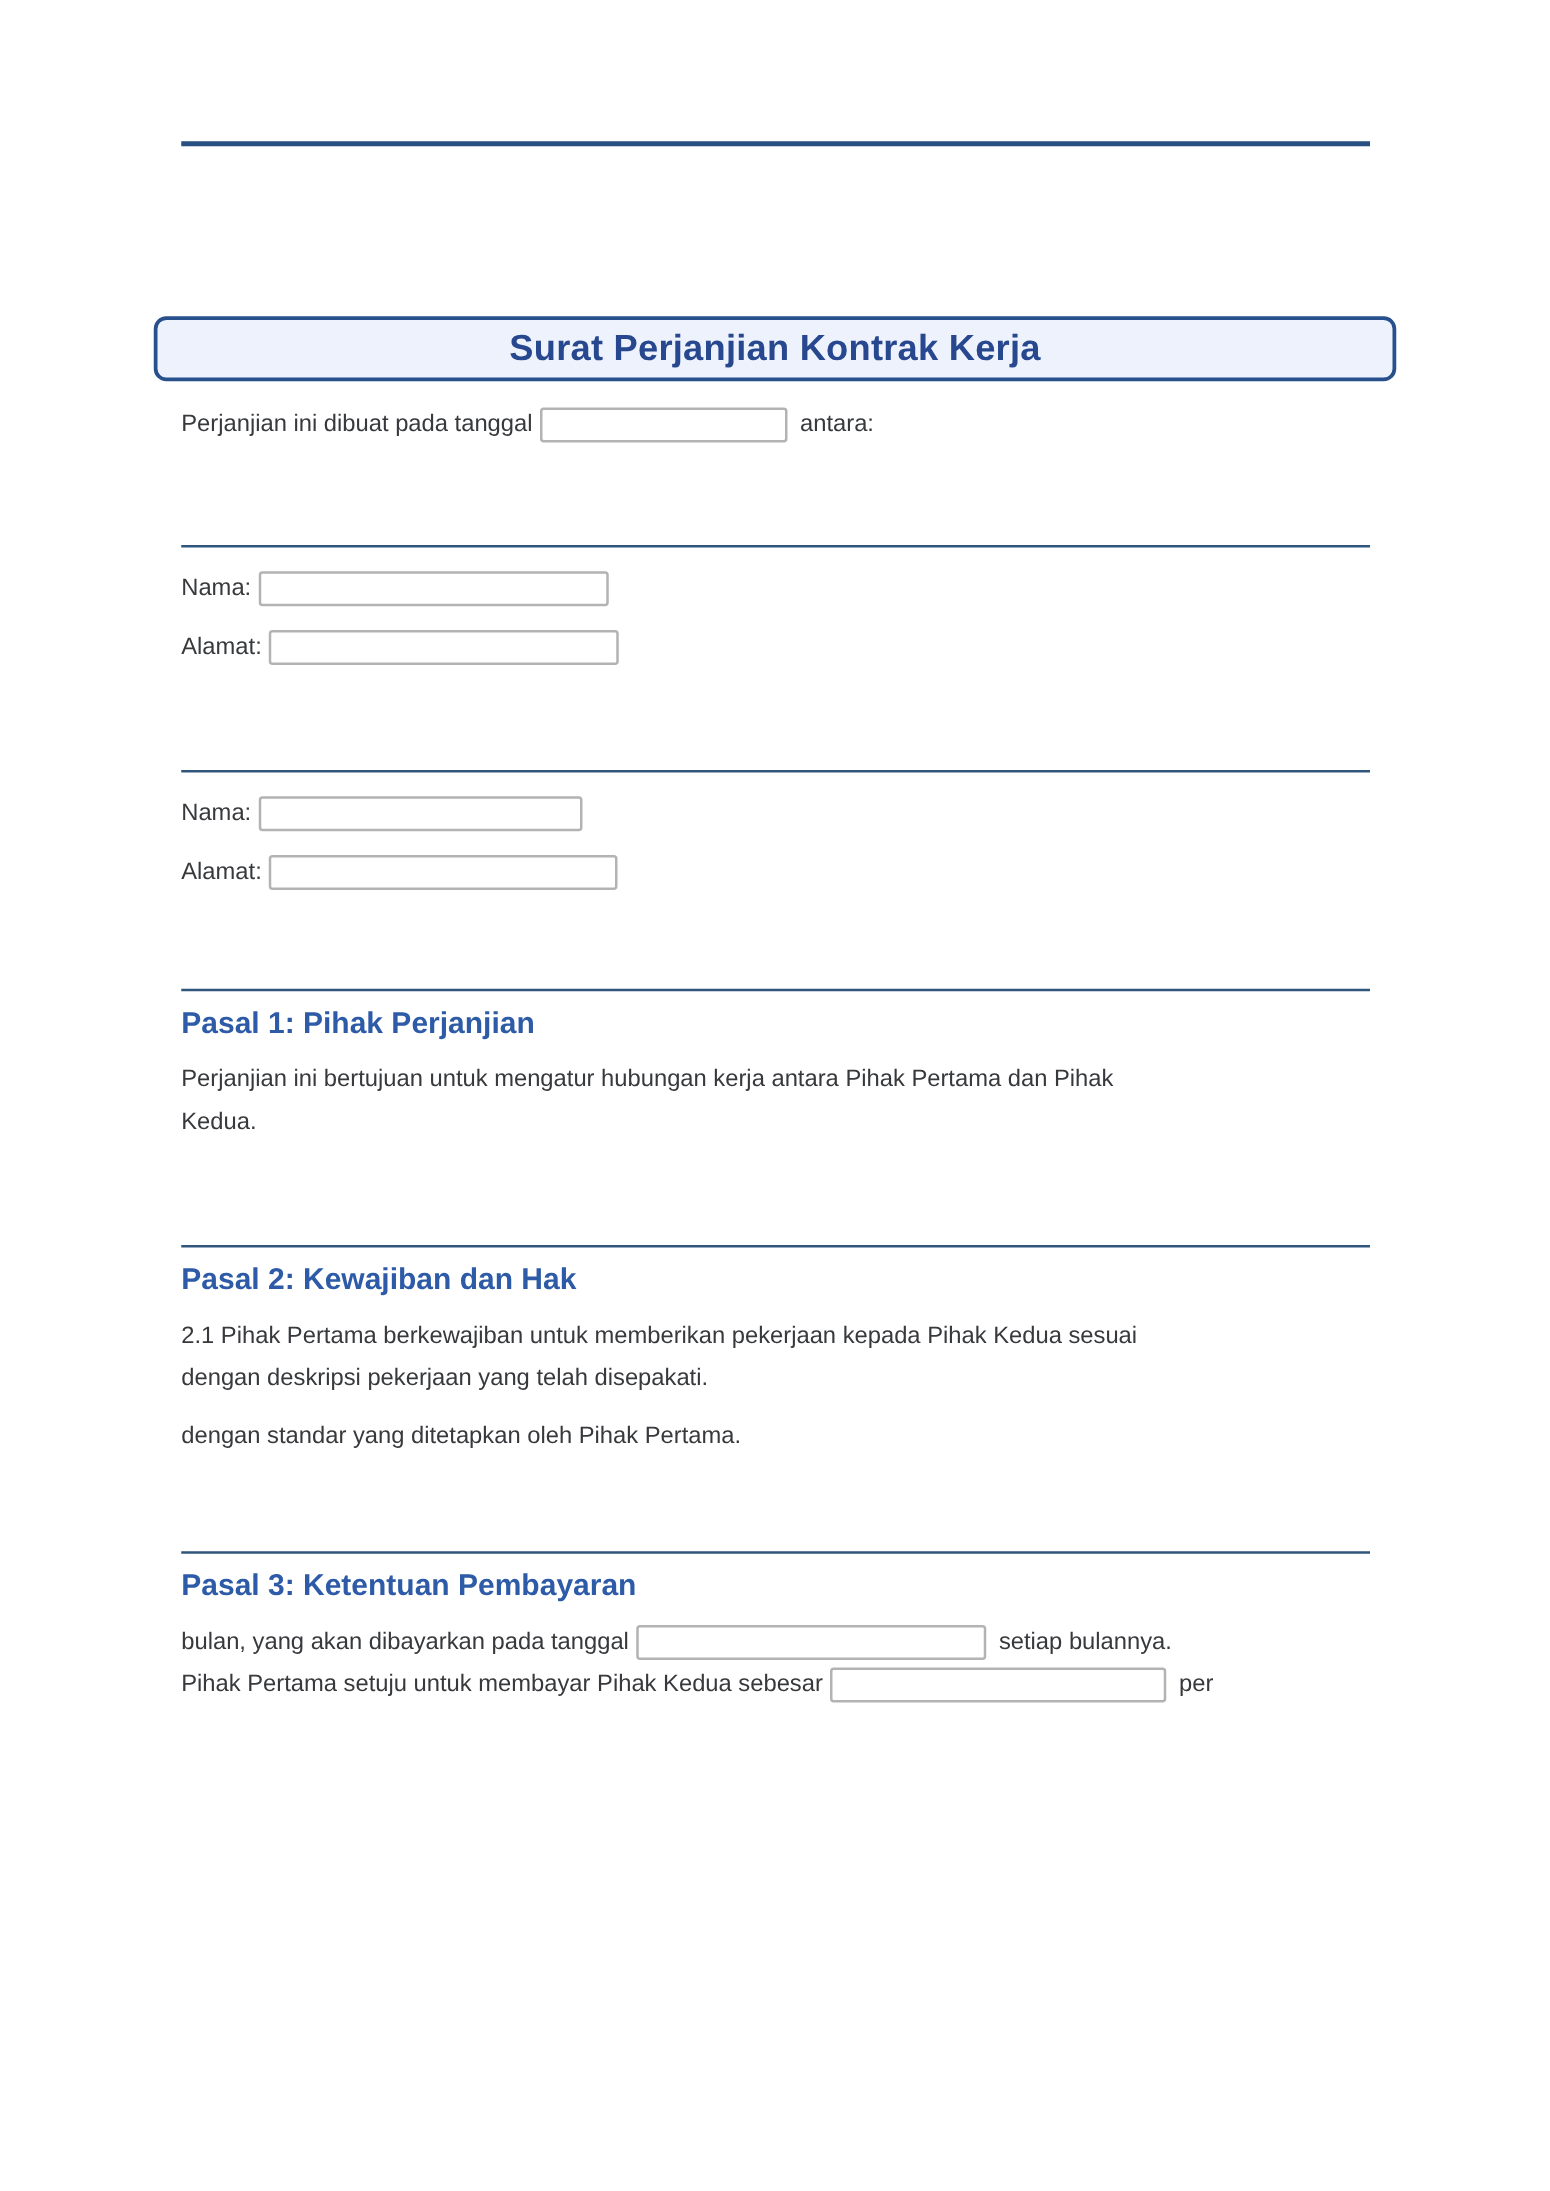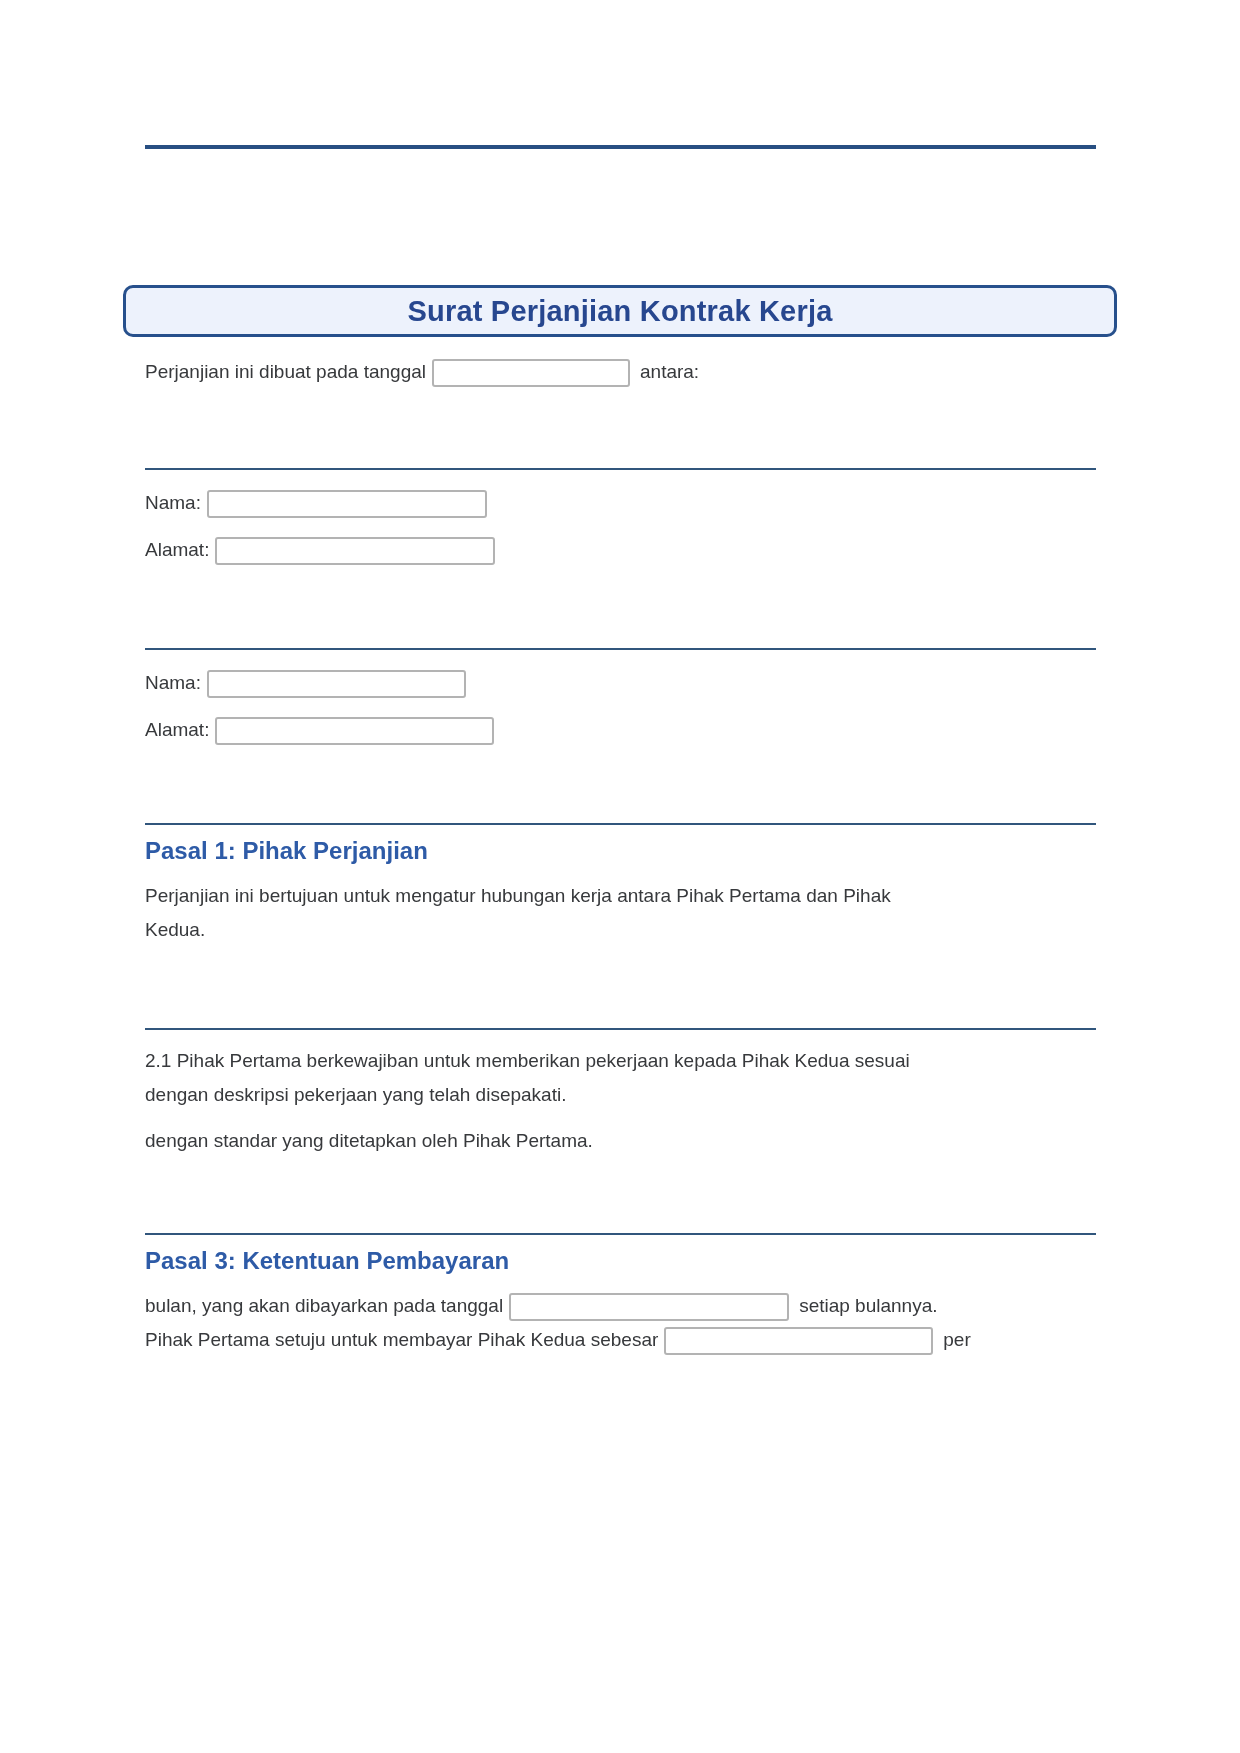--- a/index.html
+++ b/index.html
@@ -16,21 +16,20 @@
   }
   *{margin:0;padding:0;box-sizing:border-box;}
   html,body{background:#ffffff;}
   body{font-family:"Liberation Sans", sans-serif;}
   .page{
     position:relative;
     width:1240px;
     height:1595px;
     background:#ffffff;
     overflow:hidden;
-    margin-top:32px;
   }
   .content{
     padding:0 144px 0 145px;
   }
   .top-rule{
     margin-top:113px;
     height:4px;
     background:var(--top-rule);
   }
   .title-box{
@@ -152,20 +151,21 @@
       <div class="divider"></div>
       <h2>Pasal 1: Pihak Perjanjian</h2>
       <p class="para">
         <span class="line">Perjanjian ini bertujuan untuk mengatur hubungan kerja antara Pihak Pertama dan Pihak</span>
         <span class="line">Kedua.</span>
       </p>
     </section>
 
     <section class="s4">
       <div class="divider"></div>
+      <h2>Pasal 2: Kewajiban dan Hak</h2>
       <p class="para">
         <span class="line">2.1 Pihak Pertama berkewajiban untuk memberikan pekerjaan kepada Pihak Kedua sesuai</span>
         <span class="line">dengan deskripsi pekerjaan yang telah disepakati.</span>
       </p>
       <p class="para">
         <span class="line">dengan standar yang ditetapkan oleh Pihak Pertama.</span>
       </p>
     </section>
 
     <section class="s5">

